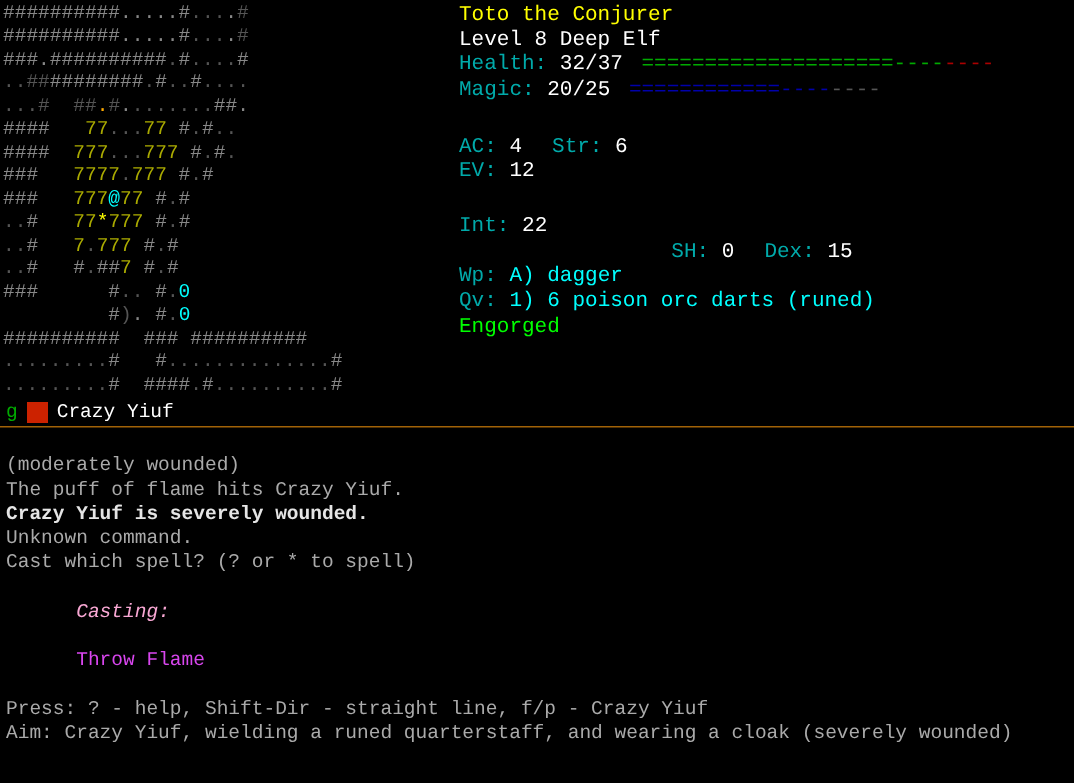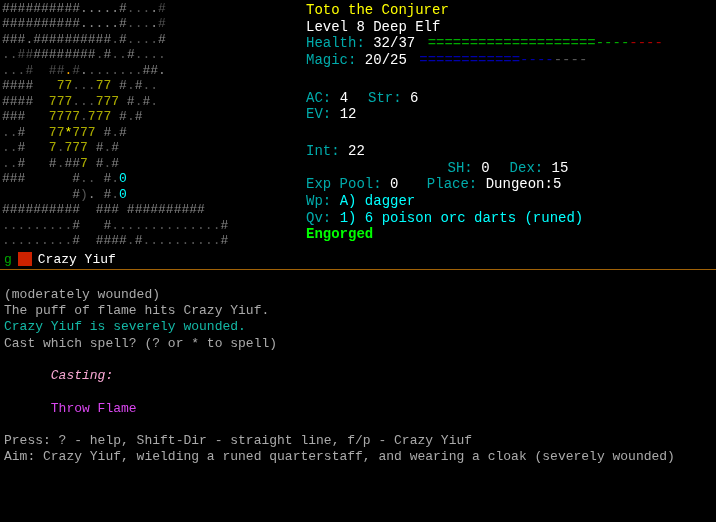--- a/index.html
+++ b/index.html
@@ -9,33 +9,33 @@
       font-family: 'Courier New', Courier, monospace;
       font-size: 13px;
       line-height: 1.18;
       width: 716px;
       height: 522px;
       overflow: hidden;
     }
     .yellow { color: #aa0; }
     .bright-yellow { color: #ff0; }
     .green { color: #0a0; }
-    .bright-green { color: #0f0; font-weight: bold; }
+    .bright-green { color: #0f0; }
     .bright-cyan { color: #0ff; }
     .red { color: #a00; }
     .blue { color: #00a; }
     .white { color: #fff; }
     .gray { color: #888; }
     .dark-gray { color: #555; }
     .orange { color: #fa0; }
     .map-line { white-space: pre; }
     .stat-label { color: #0aa; }
     .log-line { white-space: pre-wrap; }
     .msg-normal { color: #aaa; }
-    .msg-red { color: #14b8a6; }
+    .msg-red { color: #e5e5e5; font-weight: bold; }
     .casting-label { color: #f9a8d4; font-style: italic; }
     .casting-value { color: #d946ef; }
     #layout {
       display: flex;
       flex-direction: column;
       width: 716px;
       height: 522px;
     }
     #top-section {
       display: flex;
@@ -73,20 +73,21 @@
 
     <div id="map-area">
       <pre class="map-line"><span class="gray">##########.....#</span><span class="dark-gray">...</span><span class="gray">.</span><span class="dark-gray">#</span></pre>
       <pre class="map-line"><span class="gray">##########.....#</span><span class="dark-gray">...</span><span class="gray">.</span><span class="dark-gray">#</span></pre>
       <pre class="map-line"><span class="gray">###.##########</span><span class="dark-gray">.</span><span class="gray">#</span><span class="dark-gray">....</span><span class="gray">#</span></pre>
       <pre class="map-line"><span class="dark-gray">..##</span><span class="gray">########</span><span class="dark-gray">.</span><span class="gray">#</span><span class="dark-gray">..</span><span class="gray">#</span><span class="dark-gray">....</span></pre>
       <pre class="map-line"><span class="dark-gray">...#</span>  <span class="dark-gray">##</span><span class="orange">.</span><span class="dark-gray">#</span><span class="gray">.</span><span class="dark-gray">.......</span><span class="gray">##.</span></pre>
       <pre class="map-line"><span class="gray">####</span>   <span class="yellow">77</span><span class="dark-gray">...</span><span class="yellow">77</span> <span class="gray">#</span><span class="dark-gray">.</span><span class="gray">#</span><span class="dark-gray">..</span></pre>
       <pre class="map-line"><span class="gray">####</span>  <span class="yellow">777</span><span class="dark-gray">...</span><span class="yellow">777</span> <span class="gray">#</span><span class="dark-gray">.</span><span class="gray">#</span><span class="dark-gray">.</span></pre>
       <pre class="map-line"><span class="gray">###</span>   <span class="yellow">7777</span><span class="dark-gray">.</span><span class="yellow">777</span> <span class="gray">#</span><span class="dark-gray">.</span><span class="gray">#</span></pre>
+      <pre class="map-line"><span class="gray">###</span>   <span class="yellow">777</span><span class="bright-cyan">@</span><span class="yellow">77</span> <span class="gray">#</span><span class="dark-gray">.</span><span class="gray">#</span></pre>
       <pre class="map-line"><span class="dark-gray">..</span><span class="gray">#</span>   <span class="yellow">77</span><span class="bright-yellow">*</span><span class="yellow">777</span> <span class="gray">#</span><span class="dark-gray">.</span><span class="gray">#</span></pre>
       <pre class="map-line"><span class="dark-gray">..</span><span class="gray">#</span>   <span class="yellow">7</span><span class="dark-gray">.</span><span class="yellow">777</span> <span class="gray">#</span><span class="dark-gray">.</span><span class="gray">#</span></pre>
       <pre class="map-line"><span class="dark-gray">..</span><span class="gray">#</span>   <span class="gray">#</span><span class="dark-gray">.</span><span class="gray">##</span><span class="yellow">7</span> <span class="gray">#</span><span class="dark-gray">.</span><span class="gray">#</span></pre>
       <pre class="map-line"><span class="gray">###</span>      <span class="gray">#</span><span class="dark-gray">..</span> <span class="gray">#</span><span class="dark-gray">.</span><span class="bright-cyan">0</span></pre>
       <pre class="map-line">         <span class="gray">#</span><span class="dark-gray">)</span><span class="gray">.</span> <span class="gray">#</span><span class="dark-gray">.</span><span class="bright-cyan">0</span></pre>
       <pre class="map-line"><span class="gray">##########</span>  <span class="gray">###</span> <span class="gray">##########</span></pre>
       <pre class="map-line"><span class="dark-gray">.........</span><span class="gray">#</span>   <span class="gray">#</span><span class="dark-gray">..............</span><span class="gray">#</span></pre>
       <pre class="map-line"><span class="dark-gray">.........</span><span class="gray">#</span>  <span class="gray">####</span><span class="dark-gray">.</span><span class="gray">#</span><span class="dark-gray">..........</span><span class="gray">#</span></pre>
     </div>
 
@@ -139,30 +140,20 @@
           <span class="white">  </span>
           <span class="white">0</span>
         </span>
         <span>
           <span class="stat-label">Dex:</span>
           <span class="white"> </span>
           <span class="white">15</span>
         </span>
       </div>
       <div>
-        <span class="stat-label">Exp Pool:</span>
-        <span class="white"> </span>
-        <span class="white">0</span>
-        <span style="margin-left:20px;">
-          <span class="stat-label">Place:</span>
-          <span class="white"> </span>
-          <span class="white">Dungeon:5</span>
-        </span>
-      </div>
-      <div>
         <span class="stat-label">Wp:</span>
         <span class="white"> </span>
         <span class="bright-cyan">A) dagger</span>
       </div>
       <div>
         <span class="stat-label">Qv:</span>
         <span class="white"> </span>
         <span class="bright-cyan">1) 6 poison orc darts (runed)</span>
       </div>
       <div>
@@ -174,20 +165,21 @@
   <div style="padding:2px 4px; display:flex; align-items:center; gap:6px;">
     <span style="color:#0a0;">g</span>
     <span style="display:inline-block;width:14px;height:14px;background:#cc2200;vertical-align:middle;"></span>
     <span style="color:#fff;">Crazy Yiuf</span>
   </div>
 
   <div id="messages-area">
     <div class="log-line msg-normal">(moderately wounded)</div>
     <div class="log-line msg-normal">The puff of flame hits Crazy Yiuf.</div>
     <div class="log-line msg-red">Crazy Yiuf is severely wounded.</div>
+    <div class="log-line msg-normal">Unknown command.</div>
     <div class="log-line msg-normal">Cast which spell? (? or * to spell)</div>
     <div class="log-line">
       <span class="casting-label">Casting:</span>
       <span class="white"> </span>
       <span class="casting-value">Throw Flame</span>
     </div>
     <div class="log-line msg-normal">Press: ? - help, Shift-Dir - straight line, f/p - Crazy Yiuf</div>
     <div class="log-line msg-normal">Aim: Crazy Yiuf, wielding a runed quarterstaff, and wearing a cloak (severely wounded)</div>
   </div>
 </div>

